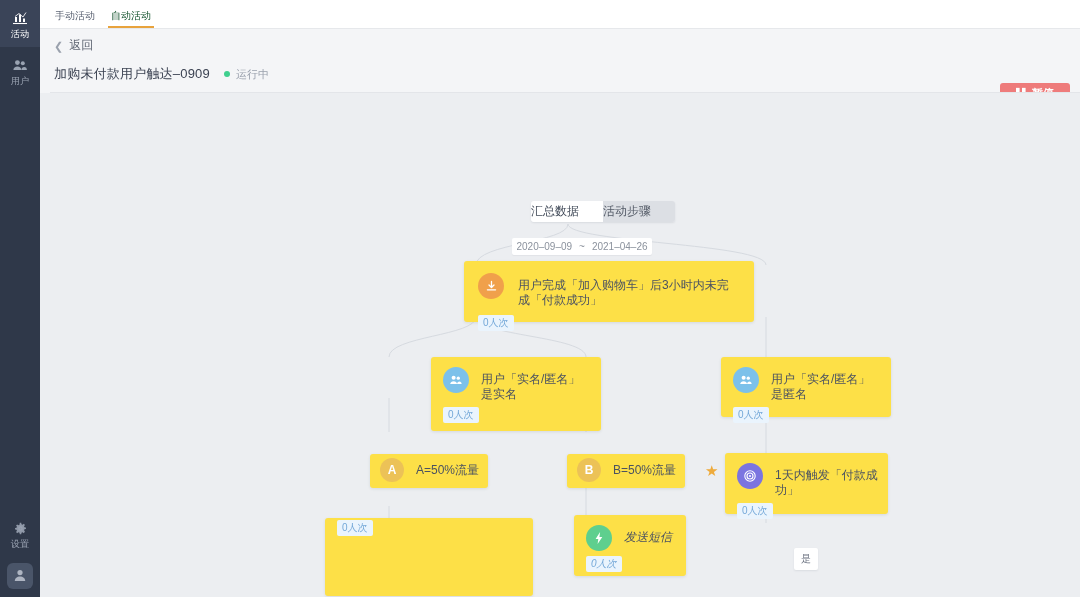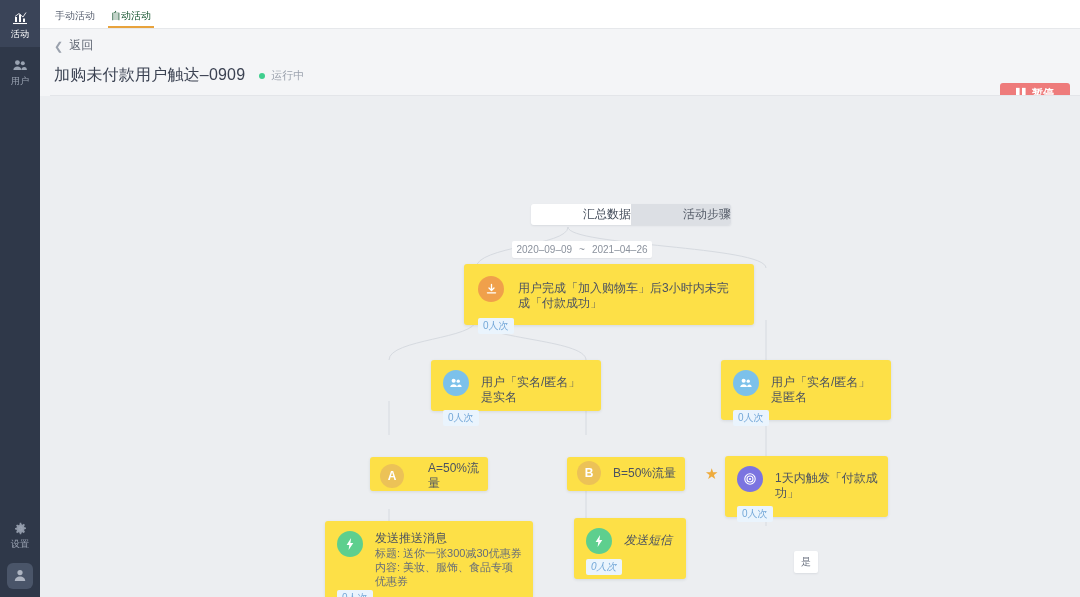--- a/index.html
+++ b/index.html
@@ -56,21 +56,21 @@
     content: ""; position: absolute; left: 0; right: 0; bottom: 0;
     height: 2px; background: #e8a33d;
   }
 
   .headblock { background: #f4f5f7; padding: 8px 0 0 0; position: relative; }
   .back-row { padding: 0 0 4px 14px; display: flex; align-items: center; cursor: pointer; }
   .back-chevron { color: #9aa1ad; font-size: 11px; margin-right: 6px; line-height: 12px; }
   .back-text { color: #5f6673; font-size: 12px; }
 
   .title-row { display: flex; align-items: center; padding: 7px 0 10px 14px; }
-  .page-title { font-size: 16px; color: #3b4252; letter-spacing: .2px; text-align: right; }
+  .page-title { font-size: 13px; color: #3b4252; letter-spacing: .2px; text-align: right; }
   .status-dot { width: 6px; height: 6px; border-radius: 50%; background: #3fcf8e; margin: 0 6px 0 14px; }
   .status-text { font-size: 11px; color: #9aa1ad; }
 
   .pause-btn {
     position: absolute; right: 10px; top: 54px;
     width: 70px; height: 20px;
     background: #ee7b7b; color: #ffffff;
     border: none; border-radius: 3px;
     font-size: 11px; font-weight: bold;
     display: flex; align-items: center; justify-content: center;
@@ -95,21 +95,21 @@
   .canvas { position: relative; width: 100%; height: 508px; background: #eceef1; overflow: hidden; }
   .flow-svg { position: absolute; left: 0; top: 0; width: 1040px; height: 508px; pointer-events: none; }
 
   
   .seg {
     position: absolute; left: 491px; top: 108px;
     display: flex; border-radius: 3px; overflow: hidden;
     box-shadow: 0 1px 2px rgba(50,60,80,.10);
   }
   .seg-btn {
-    width: 100px; height: 21px; line-height: 21px; text-align: right;
+    width: 72px; height: 21px; line-height: 21px; text-align: left;
     font-size: 12px; color: #555c68; cursor: pointer;
     background: #dcdfe4;
   }
   .seg-btn.active { background: #ffffff; color: #414a58; }
 
   .daterange {
     position: absolute; left: 472px; top: 145px;
     width: 140px; height: 17px;
     background: #ffffff; border-radius: 2px;
     display: flex; align-items: center; justify-content: center;
@@ -274,21 +274,21 @@
             <svg width="13" height="13" viewBox="0 0 14 14">
                 <path d="M7 1.6v6.2M4.3 5.4L7 8.1l2.7-2.7" stroke="#fff" stroke-width="1.4" fill="none" stroke-linecap="round" stroke-linejoin="round"></path>
                 <path d="M2.6 10.6h8.8" stroke="#fff" stroke-width="1.4" stroke-linecap="round"></path>
               </svg>
           </div>
           <div class="node-text">用户完成「加入购物车」后3小时内未完成「付款成功」</div>
         </div>
         <span class="badge">0人次</span>
       </div>
 
-      <div class="node" style="left:391px; top:264px; width:170px; height:51px;">
+      <div class="node" style="left:391px; top:264px; width:170px; height:74px;">
         <div class="node-body" style="padding:10px 10px 0 12px;">
           <div class="node-ico ico-blue">
             <svg width="14" height="12" viewBox="0 0 16 13">
                 <circle cx="5.3" cy="4" r="2.3" fill="#fff"></circle>
                 <circle cx="10.6" cy="4.4" r="1.9" fill="#fff"></circle>
                 <path d="M1.4 11.2c0-2.2 1.8-3.4 3.9-3.4s3.9 1.2 3.9 3.4z" fill="#fff"></path>
                 <path d="M9.2 11.2c0-1.8 1.2-2.9 2.7-2.9s2.5 1.1 2.5 2.9z" fill="#fff"></path>
               </svg>
           </div>
           <div class="node-text" style="margin-left:12px;">用户「实名/匿名」是实名</div>
@@ -309,21 +309,21 @@
           <div class="node-text" style="margin-left:12px;">用户「实名/匿名」是匿名</div>
         </div>
         <span class="badge" style="margin-left:12px; margin-top:5px;">0人次</span>
       </div>
 
       <div class="node" style="left:330px; top:361px; width:118px; height:34px;">
         <div class="node-body" style="padding:4px 8px 0 10px; align-items:center;">
           <div class="node-ico ico-gold" style="width:24px;height:24px;flex:0 0 24px;">
             <span>A</span>
           </div>
-          <div class="node-text" style="margin-left:24px; padding-top:0;">A=50%流量</div>
+          <div class="node-text" style="margin-left:12px; padding-top:0;">A=50%流量</div>
         </div>
       </div>
 
       <div class="node" style="left:527px; top:361px; width:118px; height:34px;">
         <div class="node-body" style="padding:4px 8px 0 10px; align-items:center;">
           <div class="node-ico ico-gold" style="width:24px;height:24px;flex:0 0 24px;">
             <span>B</span>
           </div>
           <div class="node-text" style="margin-left:12px; padding-top:0;">B=50%流量</div>
         </div>
@@ -339,32 +339,20 @@
                 <circle cx="7" cy="7" r="3" stroke="#fff" stroke-width="1.1" fill="none"></circle>
                 <circle cx="7" cy="7" r="1.1" fill="#fff"></circle>
               </svg>
           </div>
           <div class="node-text" style="margin-left:12px;">1天内触发「付款成功」</div>
         </div>
         <span class="badge" style="margin-left:12px; margin-top:5px;">0人次</span>
       </div>
 
       <div class="node" style="left:285px; top:425px; width:208px; height:78px;">
-        <div class="node-body" style="padding:10px 10px 0 12px;">
-          <div class="node-ico ico-green">
-            <svg width="12" height="14" viewBox="0 0 10 14">
-                <path d="M6.1 1L1.6 7.9h2.7L3.6 13l4.7-7.1H5.4z" fill="#fff"></path>
-              </svg>
-          </div>
-          <div class="node-text" style="margin-left:12px; padding-top:0;">
-            <div>发送推送消息</div>
-            <div class="sub">标题: 送你一张300减30优惠券</div>
-            <div class="sub">内容: 美妆、服饰、食品专项优惠券</div>
-          </div>
-        </div>
         <span class="badge" style="margin-left:12px; margin-top:2px;">0人次</span>
       </div>
 
       <div class="node" style="left:534px; top:422px; width:112px; height:61px;font-style:italic;">
         <div class="node-body" style="padding:10px 8px 0 12px;">
           <div class="node-ico ico-green">
             <svg width="12" height="14" viewBox="0 0 10 14">
                 <path d="M6.1 1L1.6 7.9h2.7L3.6 13l4.7-7.1H5.4z" fill="#fff"></path>
               </svg>
           </div>

